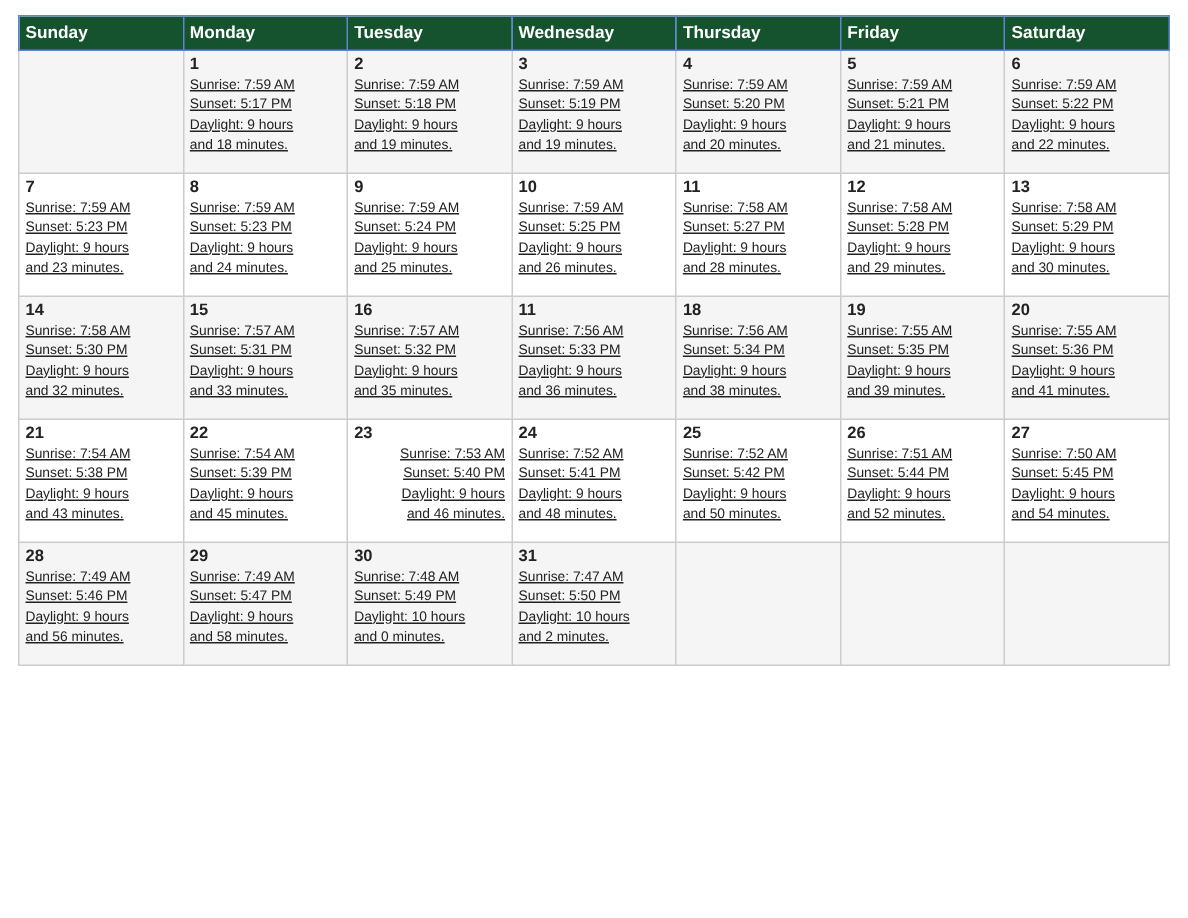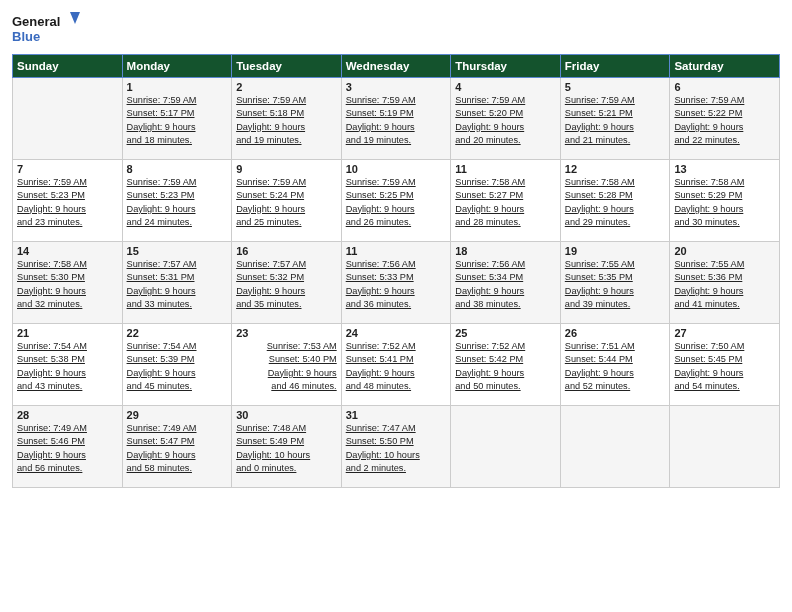--- a/index.html
+++ b/index.html
@@ -81,33 +81,20 @@
       background-color: #fff;
     }
     .empty-cell {
       background-color: inherit;
     }
   </style>
 </head>
 <body>
 
 <div class="container">
-  <div class="header">
-    <div class="logo">
-    <svg width="70" height="38" viewBox="0 0 70 38" xmlns="http://www.w3.org/2000/svg">
-      <text x="0" y="16" font-size="13" font-weight="bold" fill="#1a1a1a" font-family="Arial">General</text>
-      <text x="0" y="31" font-size="13" font-weight="bold" fill="#3a6bbf" font-family="Arial">Blue</text>
-      <polygon points="58,2 68,2 63,14" fill="#3a6bbf"></polygon>
-    </svg>
-  </div>
-    <div class="title-block">
-      <div class="month-title"></div>
-      <div class="subtitle"></div>
-    </div>
-  </div>
 
   <table>
     <thead>
       <tr>
       <th>Sunday</th>
           <th>Monday</th>
           <th>Tuesday</th>
           <th>Wednesday</th>
           <th>Thursday</th>
           <th>Friday</th>

